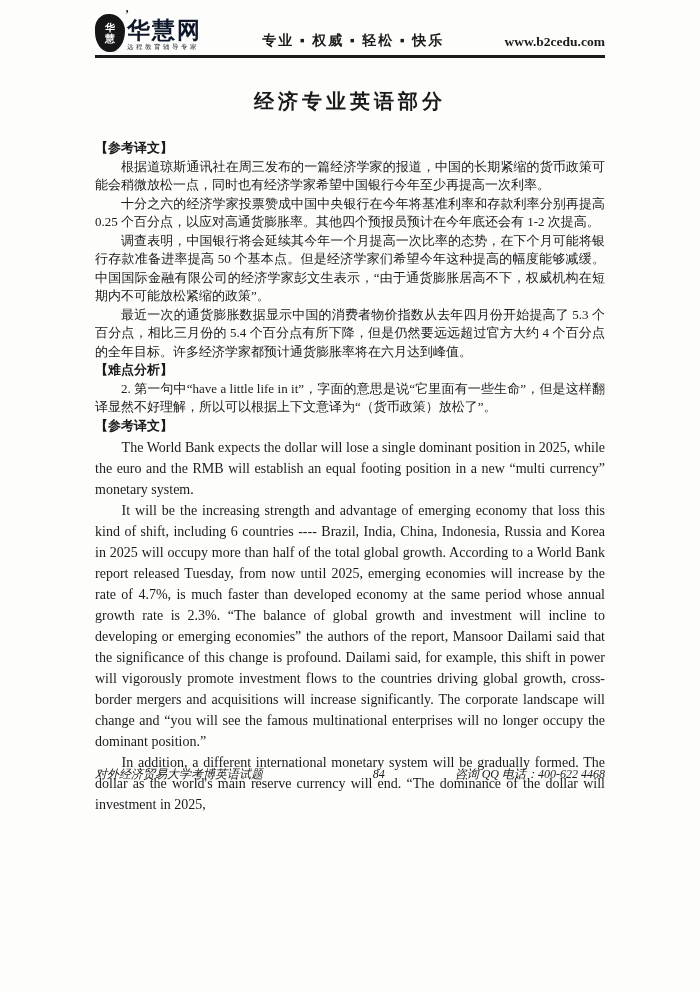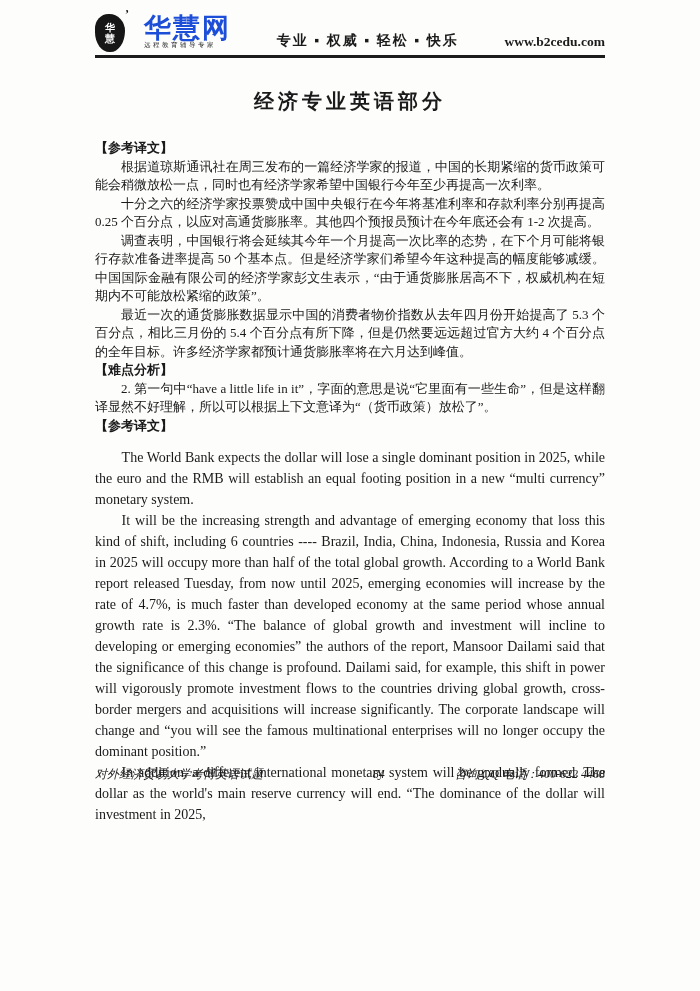--- a/index.html
+++ b/index.html
@@ -17,21 +17,21 @@
   }
 
   
   .header {
     display: flex;
     align-items: flex-end;
     justify-content: space-between;
     border-bottom: 3px solid #1c1c1c;
     padding-bottom: 3px;
   }
-  .brand { display: flex; align-items: center; gap: 19px; }
+  .brand { display: flex; align-items: flex-end; gap: 2px; }
   .seal {
     position: relative;
     width: 30px; height: 38px;
     background: #161616;
     border-radius: 46% 54% 50% 50% / 40% 46% 58% 54%;
     display: flex; align-items: center; justify-content: center;
     flex-shrink: 0;
   }
   .seal-text {
     color: #ffffff;
@@ -48,24 +48,24 @@
     position: absolute;
     top: -7px; right: -4px;
     font-size: 12px;
     color: #161616;
     font-weight: bold;
   }
   .brand-col { display: flex; flex-direction: column; }
   .brand-name {
     font-family: "Liberation Sans", "DejaVu Sans", sans-serif;
     font-weight: bold;
-    font-size: 27px;
+    font-size: 23px;
     line-height: 22px;
     letter-spacing: 2px;
-    color: #1d4ed8;
+    color: #0f172a;
   }
   .brand-tagline {
     font-size: 6.5px;
     letter-spacing: 2.5px;
     color: #2a2a2a;
     margin-top: 2px;
     white-space: nowrap;
   }
   .slogan {
     font-weight: bold;
@@ -95,21 +95,21 @@
   .cn-heading {
     font-weight: bold;
     font-size: 13px;
     line-height: 18.5px;
     margin: 0;
   }
   .cn p, .en p { margin: 0; }
   .cn .para { text-indent: 2em; }
   .diff-item { text-indent: 2em; }
 
-  .en { font-size: 14px; line-height: 21px; text-align: justify; margin-top: 12px; }
+  .en { font-size: 14px; line-height: 21px; text-align: justify; margin-top: 2px; }
   .en .para { text-indent: 1.9em; }
 
   .section-gap { margin-top: 15px; }
 
   
   .footer {
     position: absolute;
     left: 95px; right: 95px; top: 766px;
     display: flex;
     align-items: baseline;

